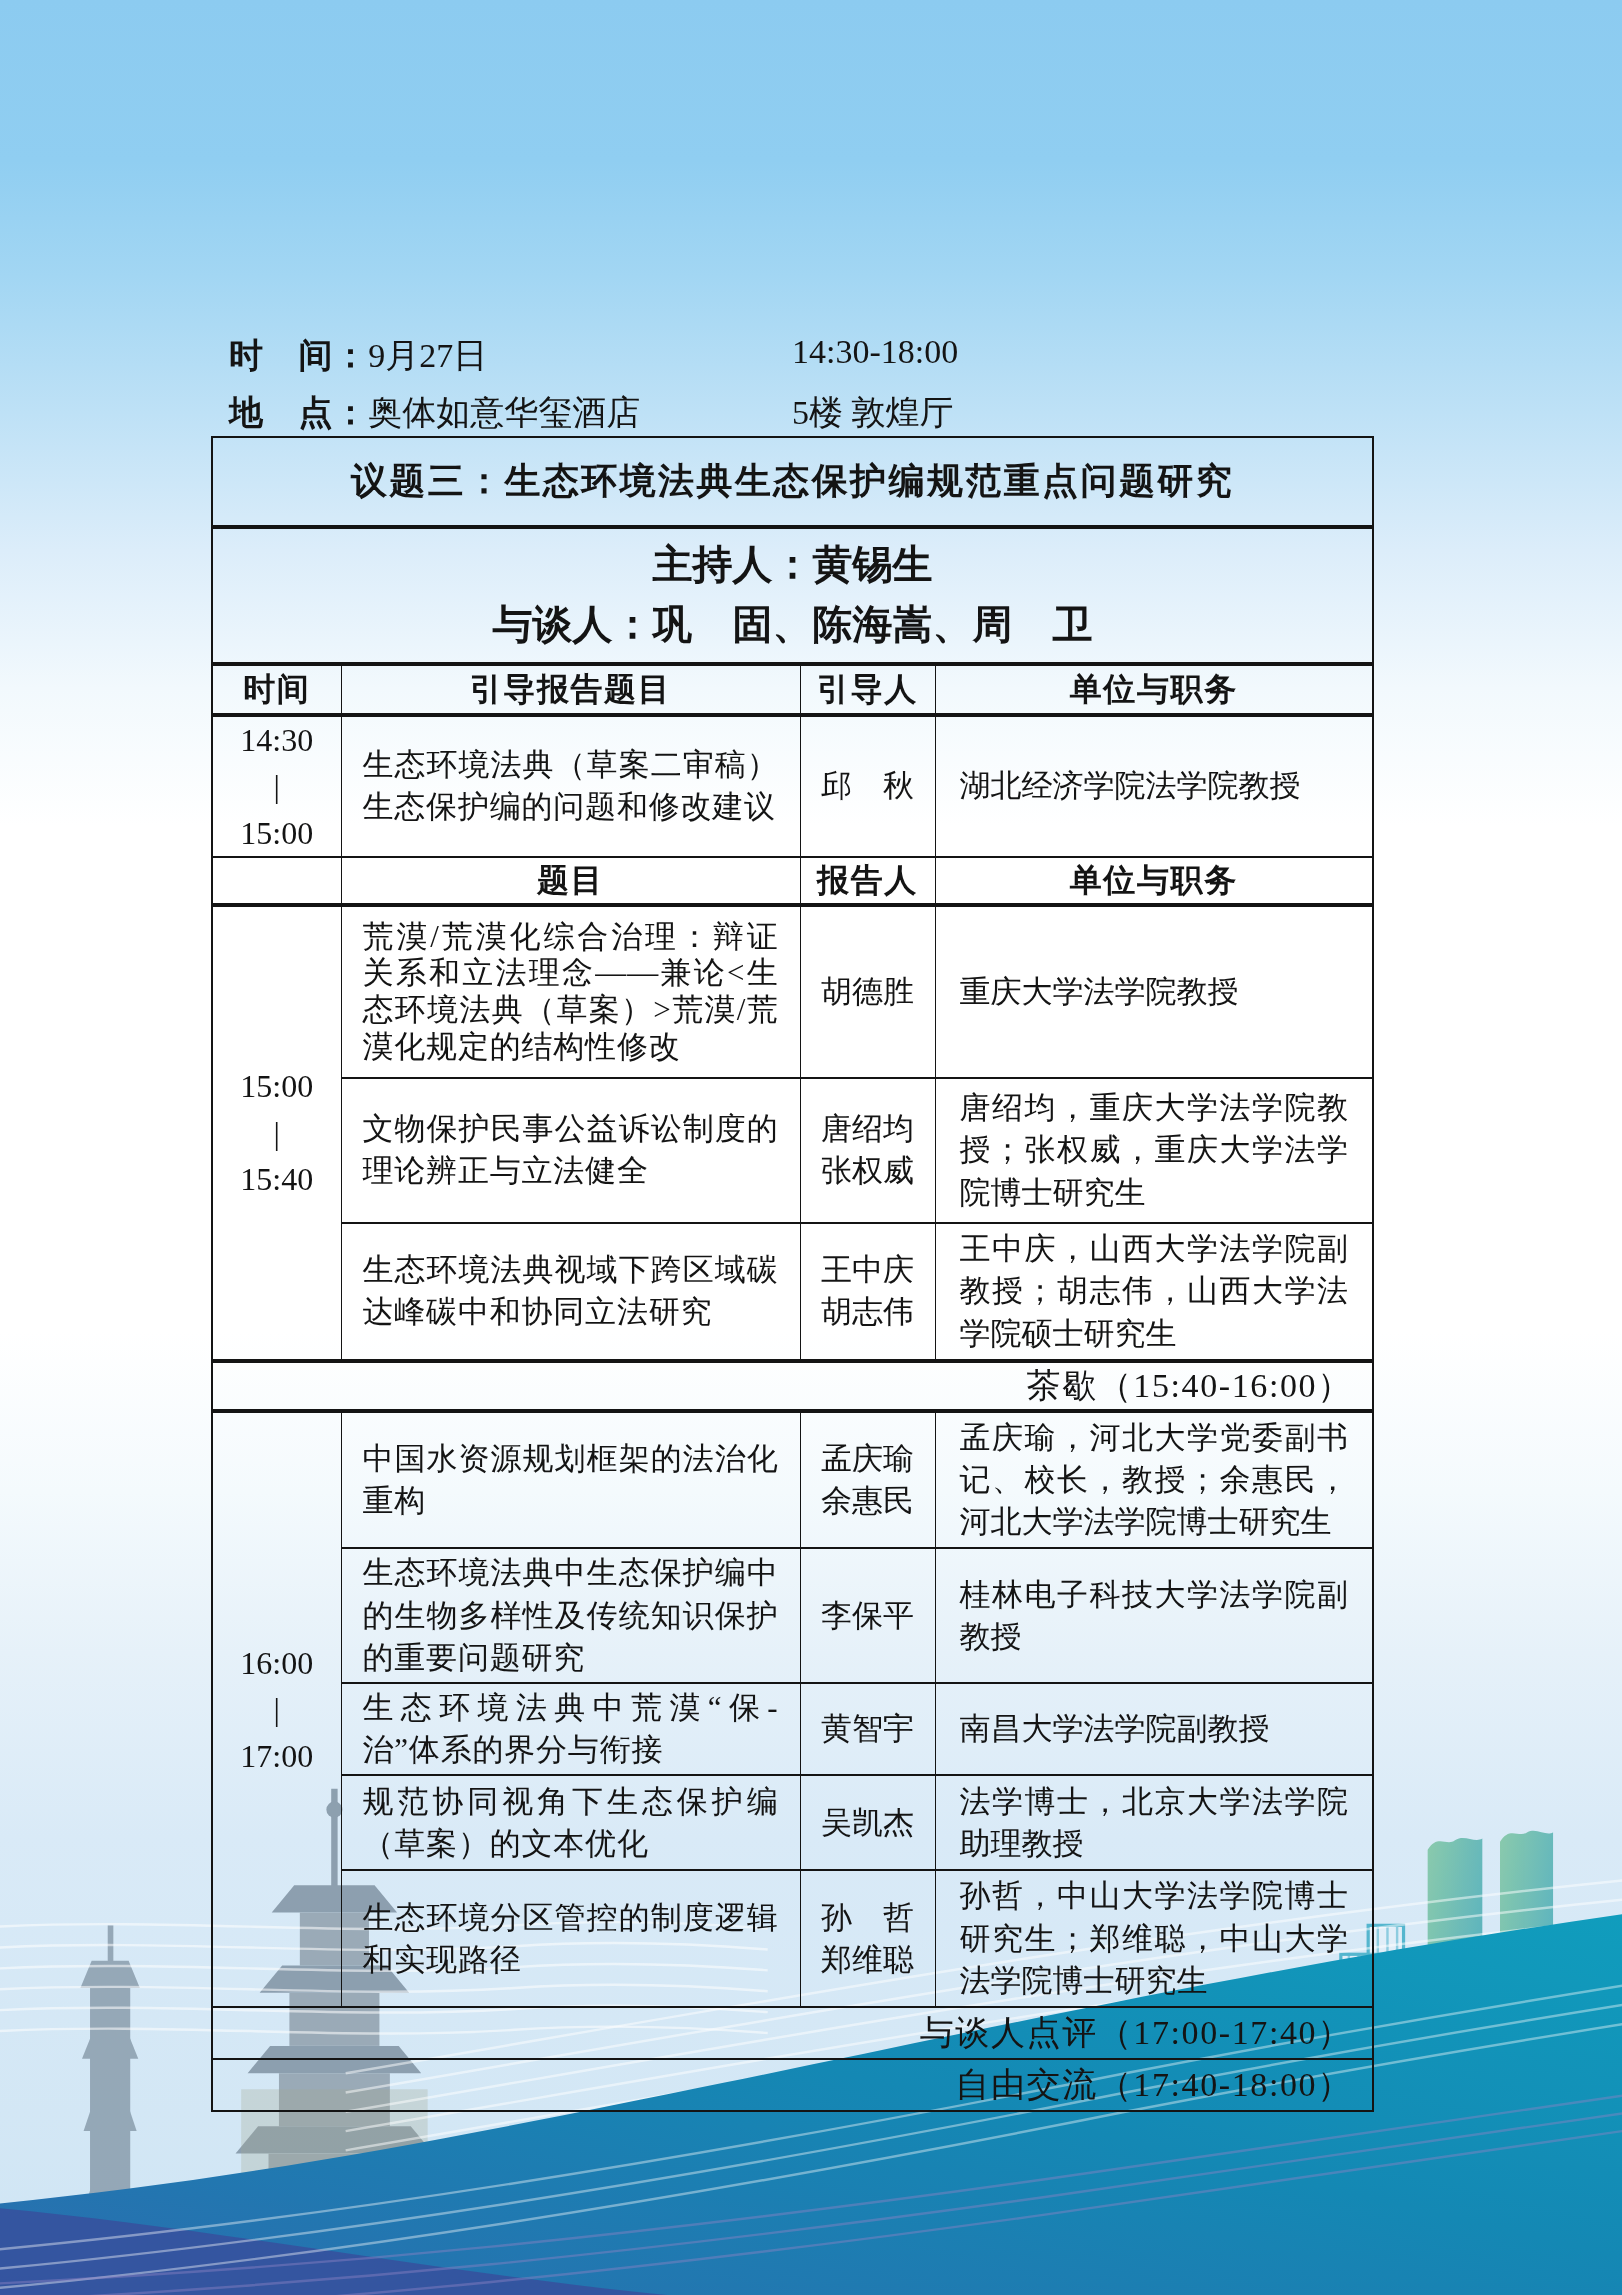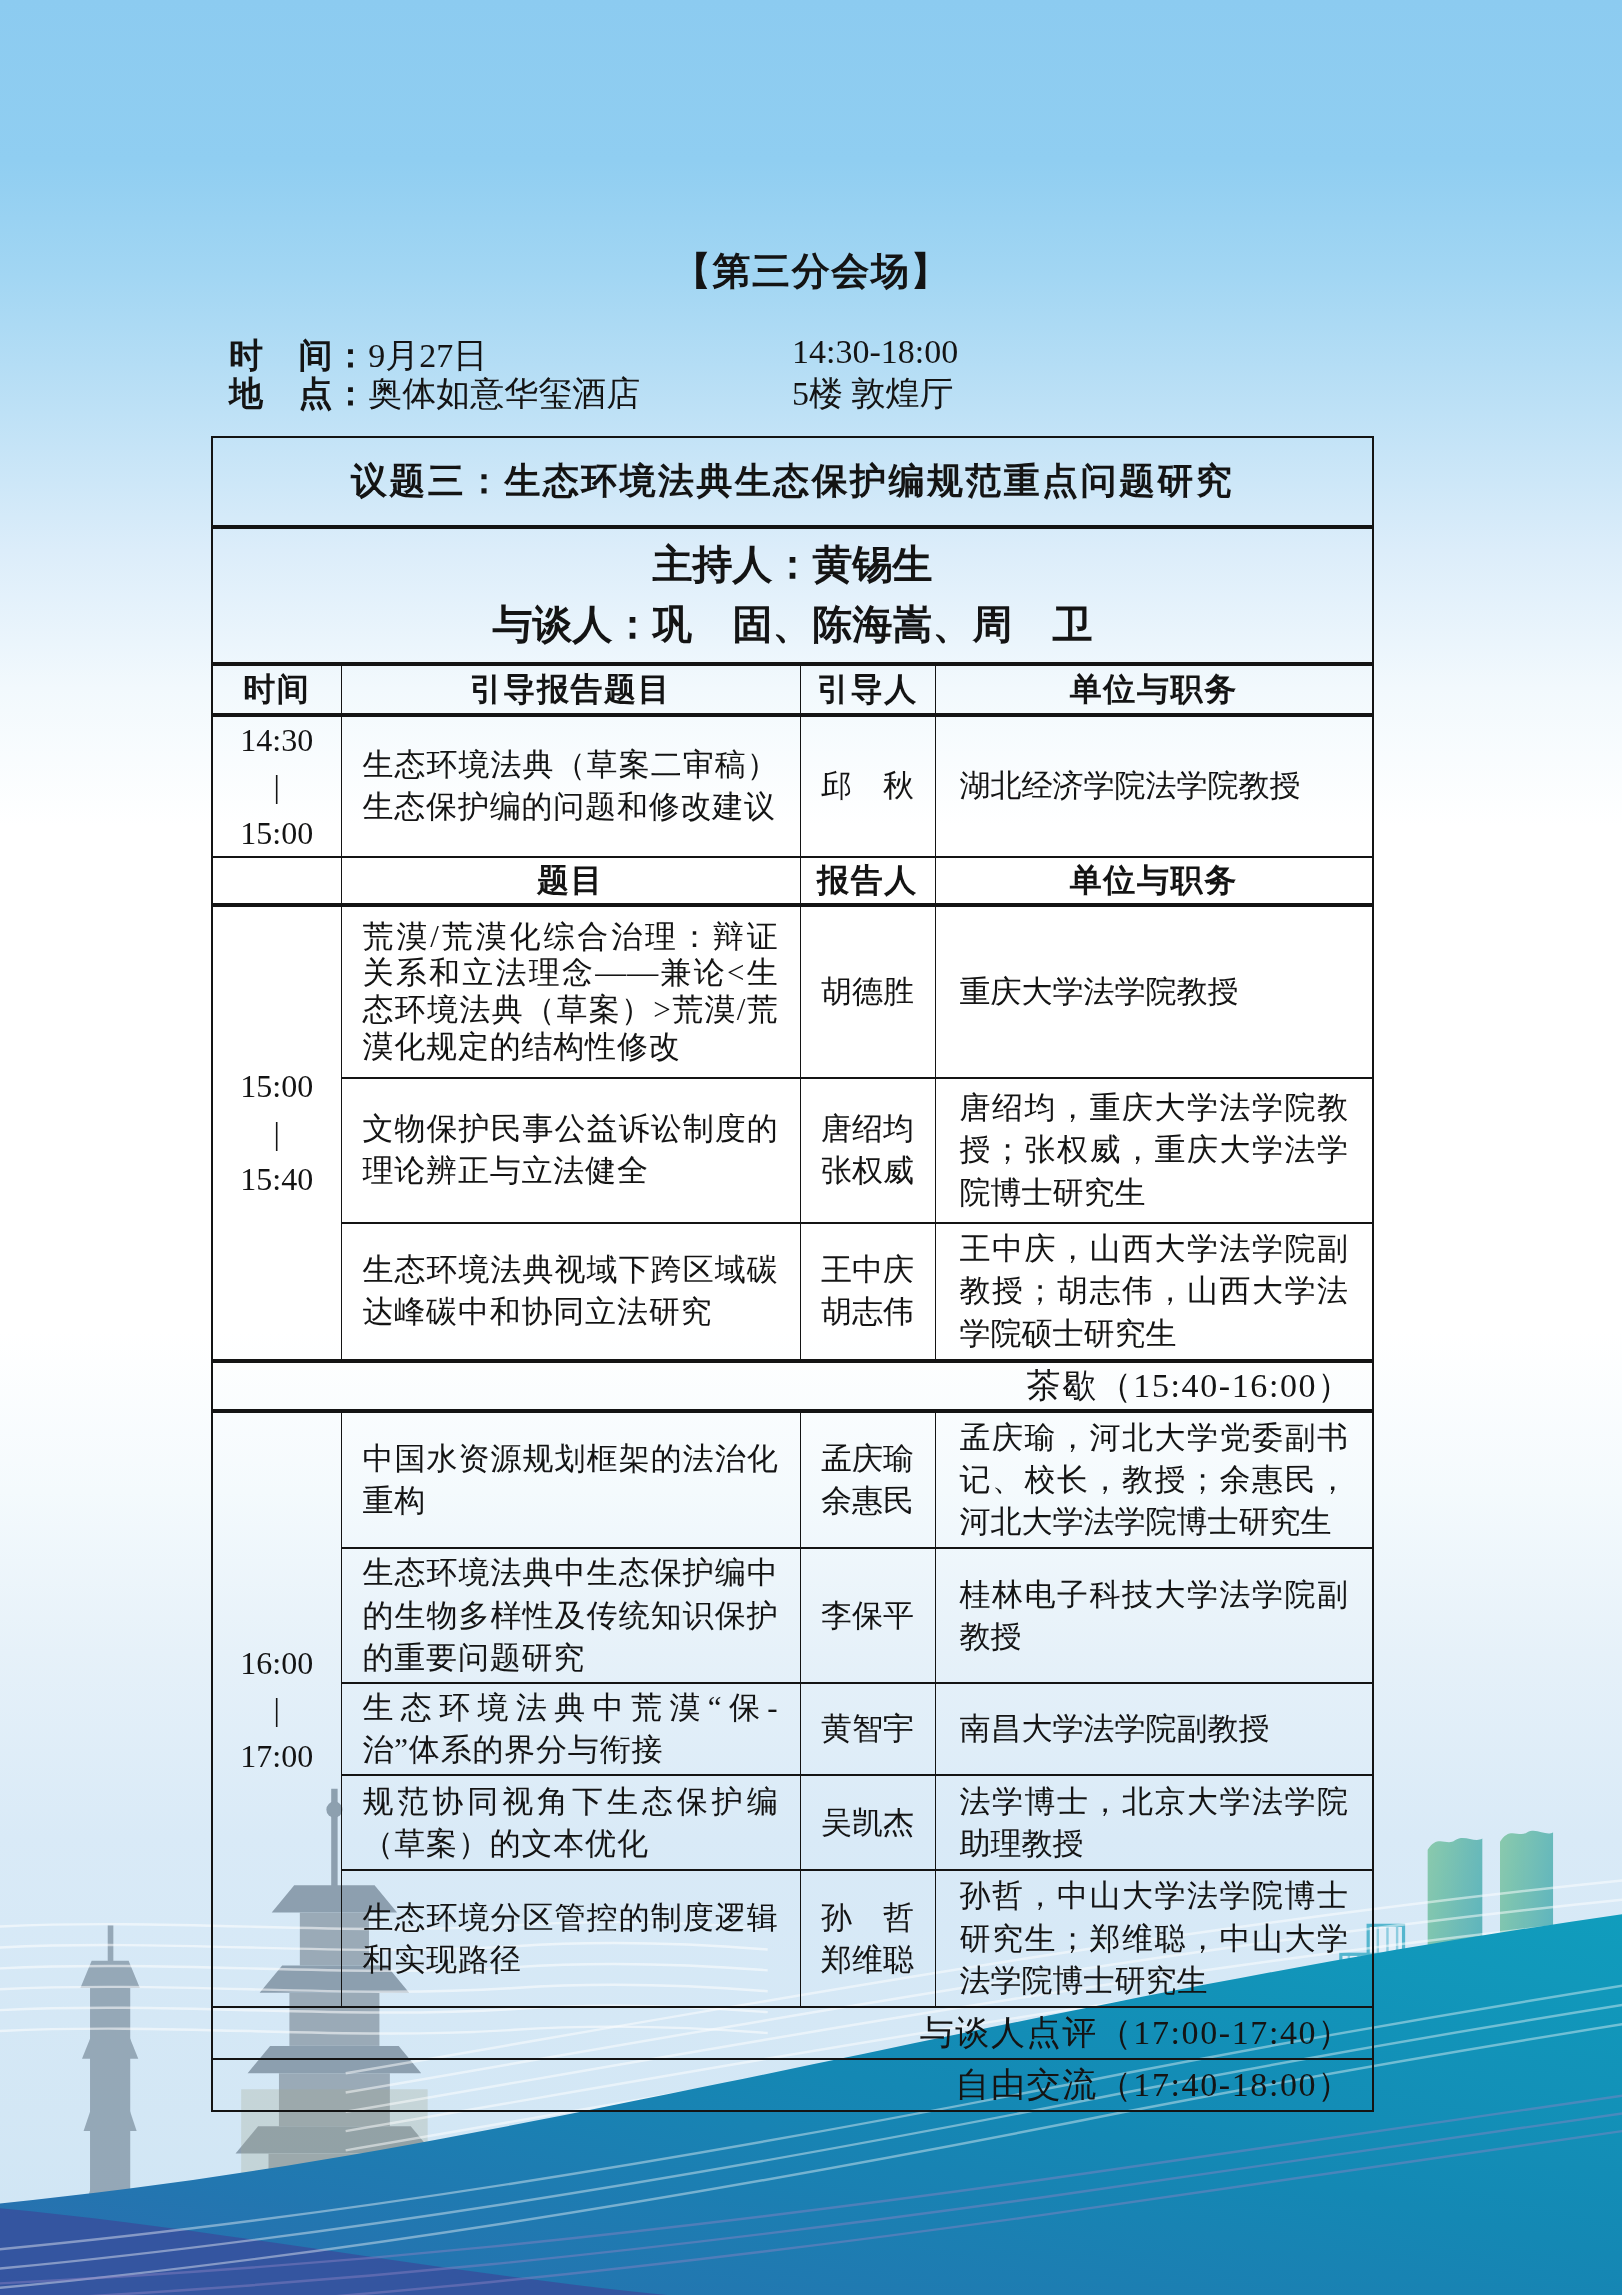--- a/index.html
+++ b/index.html
@@ -13,21 +13,21 @@
       #f4fafd 65%, #e6f1f9 72%, #d9eaf7 80%, var(--sky_low,#cfe5f4) 100%);
   }
   .bg{position:absolute; left:0; top:0; width:1623px; height:2295px;}
   .title{
     position:absolute; left:0; top:246px; width:1623px; margin:0;
     text-align:center; font-size:38px; font-weight:700; letter-spacing:1.6px;
   }
   .info-line{position:absolute; left:229px; width:1125px; height:45px; font-size:34px; white-space:nowrap;}
   .info-line .lbl{font-weight:700; letter-spacing:0.8px;}
   .info-line .v2{position:absolute; left:563px; top:0;}
-  .line1{top:333px;} .line2{top:371px;}
+  .line1{top:333px;} .line2{top:390px;}
   table.agenda{
     position:absolute; left:211px; top:436px; width:1161px;
     border-collapse:collapse; table-layout:fixed;
     border:2.4px solid var(--ink,#141414);
   }
   .agenda td{
     border:1.6px solid var(--ink,#141414);
     border-top-width:2.4px; border-bottom-width:2.4px;
     vertical-align:middle; font-size:31px; line-height:1.36;
     padding:0 19.3px; overflow:hidden;
@@ -152,21 +152,20 @@
       <path d="M-10,0 C420,-40 900,-120 1400,-220 C1700,-278 1900,-310 2025,-330" transform="translate(0,2848)"></path>
     </g>
 
     <g stroke="#8c82c4" stroke-width="3" fill="none" opacity="0.45">
       <path d="M-10,0 C400,-20 800,-60 1300,-130 C1650,-180 1900,-215 2025,-235" transform="translate(0,2842)"></path>
       <path d="M-10,0 C400,-20 800,-60 1300,-130 C1650,-180 1900,-215 2025,-235" transform="translate(0,2864)"></path>
       <path d="M-10,0 C400,-20 800,-60 1300,-130 C1650,-180 1900,-215 2025,-235" transform="translate(0,2886)"></path>
     </g>
   </svg>
 
-  <h1 class="title">【第三分会场】</h1>
 
   <div class="info-line line1">
     <span class="lbl">时　间：</span><span>9月27日</span>
     <span class="v2">14:30-18:00</span>
   </div>
   <div class="info-line line2">
     <span class="lbl">地　点：</span><span>奥体如意华玺酒店</span>
     <span class="v2">5楼 敦煌厅</span>
   </div>
 

